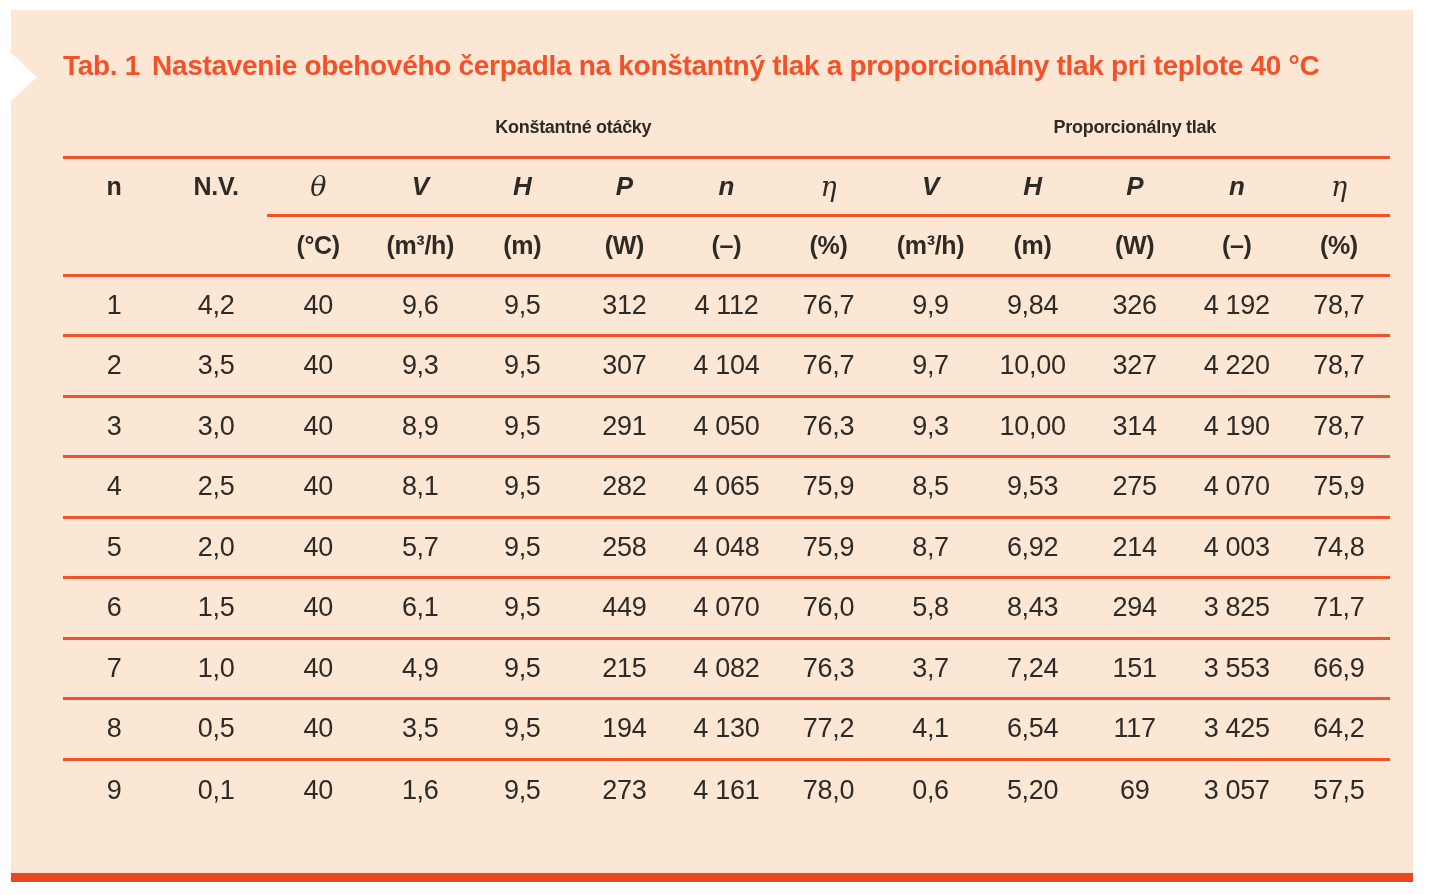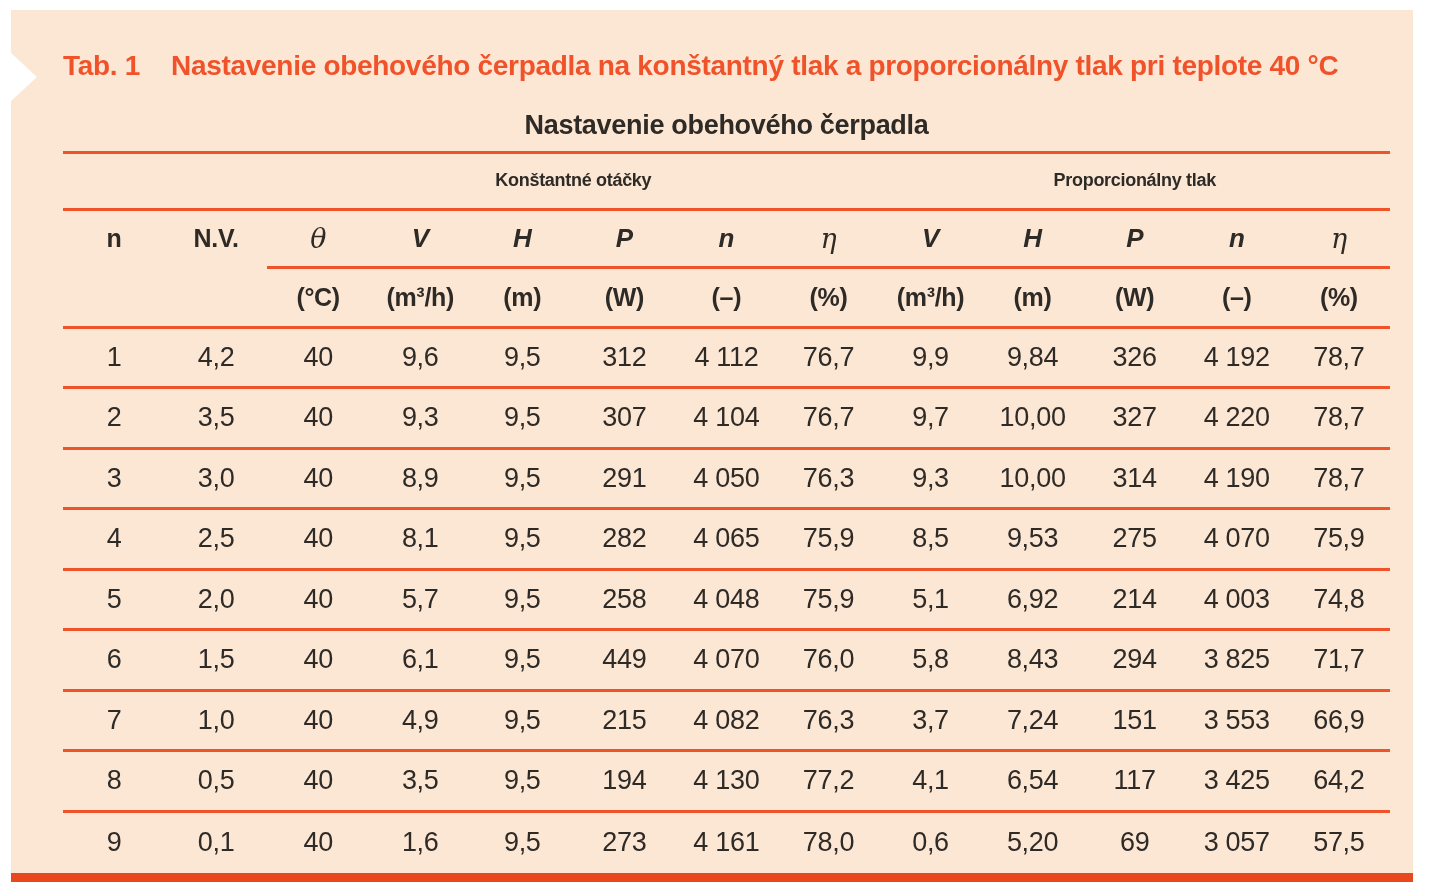--- a/index.html
+++ b/index.html
@@ -13,21 +13,21 @@
   *{margin:0;padding:0;box-sizing:border-box;}
   html,body{width:1440px;height:895px;background:var(--page);
     font-family:"Liberation Sans","DejaVu Sans",sans-serif;overflow:hidden;}
   .page{position:relative;width:1440px;height:895px;background:var(--page);}
   .panel{position:absolute;left:11px;top:10px;width:1402px;height:863px;background:var(--panel);}
   .bottom-bar{position:absolute;left:11px;top:873px;width:1402px;height:9px;background:var(--bar);}
   .notch{position:absolute;left:-1px;top:42px;width:27px;height:50px;background:var(--page);
     clip-path:polygon(0 0,100% 50%,0 100%);}
   .caption{position:absolute;left:52px;top:40px;font-size:28px;font-weight:700;
     color:var(--title);letter-spacing:-0.3px;white-space:nowrap;}
-  .cap-tag{margin-right:31px;}
+  .cap-tag{margin-right:12px;}
   table{position:absolute;left:52px;top:90px;width:1327px;border-collapse:collapse;table-layout:fixed;}
   th,td{padding:0;text-align:center;vertical-align:middle;color:var(--text);
     font-weight:normal;letter-spacing:-0.3px;overflow:visible;white-space:nowrap;}
   .bb{border-bottom:3px solid var(--accent);}
   tr.cap-row{height:52px;}
   tr.grp-row{height:57px;}
   tr.sym-row{height:58px;}
   tr.unit-row{height:60px;}
   tbody tr{height:60.5px;}
   .thcap{font-size:27px;font-weight:700;}
@@ -57,23 +57,20 @@
           <col>
           <col>
           <col>
           <col>
           <col>
           <col>
           <col>
           <col>
       </colgroup>
       <thead>
-        <tr class="cap-row">
-          <th colspan="13" class="thcap bb">Nastavenie obehového čerpadla</th>
-        </tr>
         <tr class="grp-row">
           <th colspan="2" class="bb"></th>
           <th colspan="6" class="thgrp bb">Konštantné otáčky</th>
           <th colspan="5" class="thgrp bb">Proporcionálny tlak</th>
         </tr>
         <tr class="sym-row" id="symbol-row">
             <th class="sym-plain">n</th>
             <th class="sym-plain">N.V.</th>
             <th class="sym-greek bb">θ</th>
             <th class="sym-latin bb">V</th>
@@ -166,21 +163,21 @@
           </tr>
           <tr>
             <td class="cell bb">5</td>
             <td class="cell bb">2,0</td>
             <td class="cell bb">40</td>
             <td class="cell bb">5,7</td>
             <td class="cell bb">9,5</td>
             <td class="cell bb">258</td>
             <td class="cell bb">4 048</td>
             <td class="cell bb">75,9</td>
-            <td class="cell bb">5,1</td>
+            <td class="cell bb">8,7</td>
             <td class="cell bb">6,92</td>
             <td class="cell bb">214</td>
             <td class="cell bb">4 003</td>
             <td class="cell bb">74,8</td>
           </tr>
           <tr>
             <td class="cell bb">6</td>
             <td class="cell bb">1,5</td>
             <td class="cell bb">40</td>
             <td class="cell bb">6,1</td>

